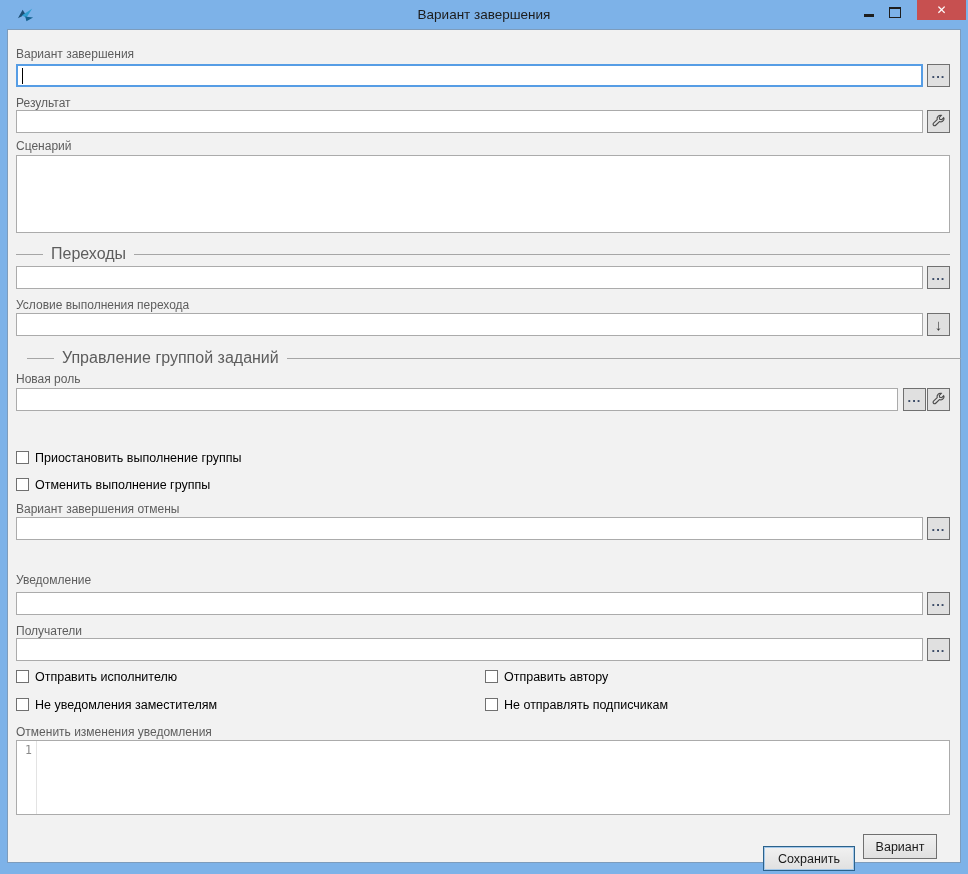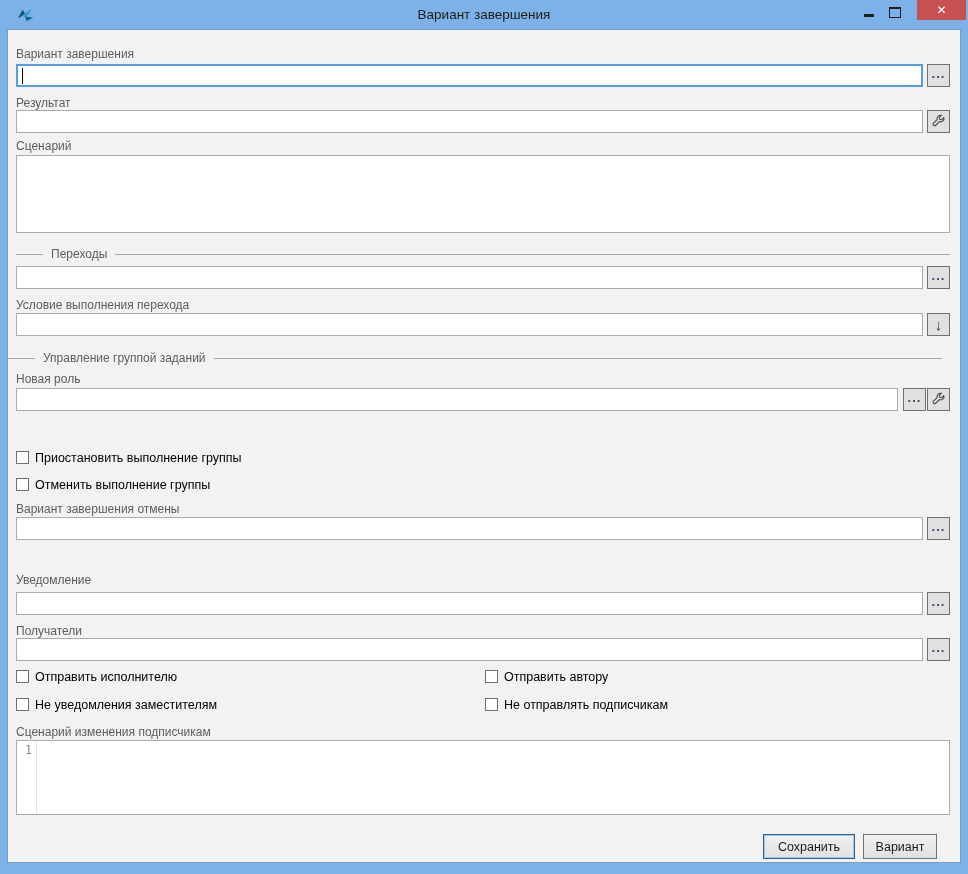--- a/index.html
+++ b/index.html
@@ -47,40 +47,40 @@
     background:#e0e0e0;border:1px solid #707070;
     display:flex;align-items:center;justify-content:center;
     font-size:13px;color:#2e2e2e;cursor:default;
   }
   .sbtn .glyph-ellipsis{letter-spacing:1px;line-height:10px;margin-top:-4px;font-weight:bold;color:#3a4a66;}
   .sbtn .glyph-down{font-size:15px;color:#3a3a3a;line-height:15px;}
   .group-hdr{position:absolute;display:flex;align-items:center;height:13px;}
   .gh-line{border-top:1px solid #a6a6a6;height:0;}
   .gh-line.s{width:27px;}
   .gh-line.l{flex:1;}
-  .gh-text{font-size:12px;color:#5d5d5d;padding:0 8px;white-space:nowrap;position:relative;top:-1px;}
+  .gh-text{font-size:16px;color:#5d5d5d;padding:0 8px;white-space:nowrap;position:relative;top:-1px;}
   .cb{position:absolute;display:flex;align-items:flex-start;cursor:default;}
   .cb-box{width:13px;height:13px;box-sizing:border-box;background:#fff;border:1px solid #707070;margin-right:6px;flex:none;}
   .cb-label{font-size:12.5px;color:#000;line-height:14px;white-space:nowrap;}
   
   .editor{position:absolute;box-sizing:border-box;background:#fff;border:1px solid #ababab;}
   .editor .gutter{position:absolute;left:0;top:0;bottom:0;width:19px;border-right:1px solid #e3e3e3;background:#fff;}
   .editor .ln{
     position:absolute;top:2px;right:4px;
     font-family:"DejaVu Sans Mono",monospace;font-size:11.5px;color:#8a8a8a;
   }
   
   .action-btn{
     position:absolute;height:25px;box-sizing:border-box;
     background:linear-gradient(#f1f1f1,#e0e0e0);
     border:1px solid #707070;font-size:12.5px;color:#1a1a1a;
     display:flex;align-items:center;justify-content:center;cursor:default;
     font-family:inherit;
   }
-  .action-btn.primary{border:1px solid #2c628b;box-shadow:inset 0 0 0 1px #a3c8ea;}
+  .action-btn.primary{border:1px solid #2c628b;box-shadow:inset 0 0 0 1px #a3c8ea;margin-top:12px;}
 </style>
 </head>
 <body>
 
 <div class="window">
 
   <div class="titlebar">
     <svg class="app-icon" viewBox="0 0 20 20">
       <path d="M2 13 L10 9 L7 4 Z" fill="#1d4e74"></path>
       <path d="M6 10 L17 3 L11 12 Z" fill="#2f9dcf"></path>
@@ -126,21 +126,21 @@
   <input class="tb" style="left: 16px; top: 266px; width: 907px;" value="">
   <div class="sbtn" style="left:927px;top:266px;">
     <span class="glyph-ellipsis">...</span>
   </div>
   <div class="field-label" style="left:16px;top:298px;">Условие выполнения перехода</div>
   <input class="tb" style="left: 16px; top: 313px; width: 907px;" value="">
   <div class="sbtn" style="left:927px;top:313px;">
     <span class="glyph-down">↓</span>
   </div>
 
-  <div class="group-hdr" style="left:8px;top:352px;width:934px;text-align:center;">
+  <div class="group-hdr" style="left:27px;top:352px;width:934px;text-align:center;">
     <span class="gh-line s"></span>
     <span class="gh-text">Управление группой заданий</span>
     <span class="gh-line l"></span>
   </div>
   <div class="field-label" style="left:16px;top:372px;">Новая роль</div>
   <input class="tb" style="left: 16px; top: 388px; width: 882px;" value="">
   <div class="sbtn" style="left:903px;top:388px;">
     <span class="glyph-ellipsis">...</span>
   </div>
   <div class="sbtn" style="left:927px;top:388px;">
@@ -185,21 +185,21 @@
   </div>
   <div class="cb" style="left:16px;top:698px;">
     <span class="cb-box"></span>
     <span class="cb-label">Не уведомления заместителям</span>
   </div>
   <div class="cb" style="left:485px;top:698px;">
     <span class="cb-box"></span>
     <span class="cb-label">Не отправлять подписчикам</span>
   </div>
 
-  <div class="field-label" style="left:16px;top:725px;">Сценарий изменения подписчикам</div>
+  <div class="field-label" style="left:16px;top:725px;">Отменить изменения уведомления</div>
   <div class="editor" style="left:16px;top:740px;width:934px;height:75px;">
     <div class="gutter">
       <span class="ln">1</span>
     </div>
   </div>
 
   <div class="action-btn primary" style="left:763px;top:834px;width:92px;">
     <span>Сохранить</span>
   </div>
   <div class="action-btn" style="left:863px;top:834px;width:74px;">

